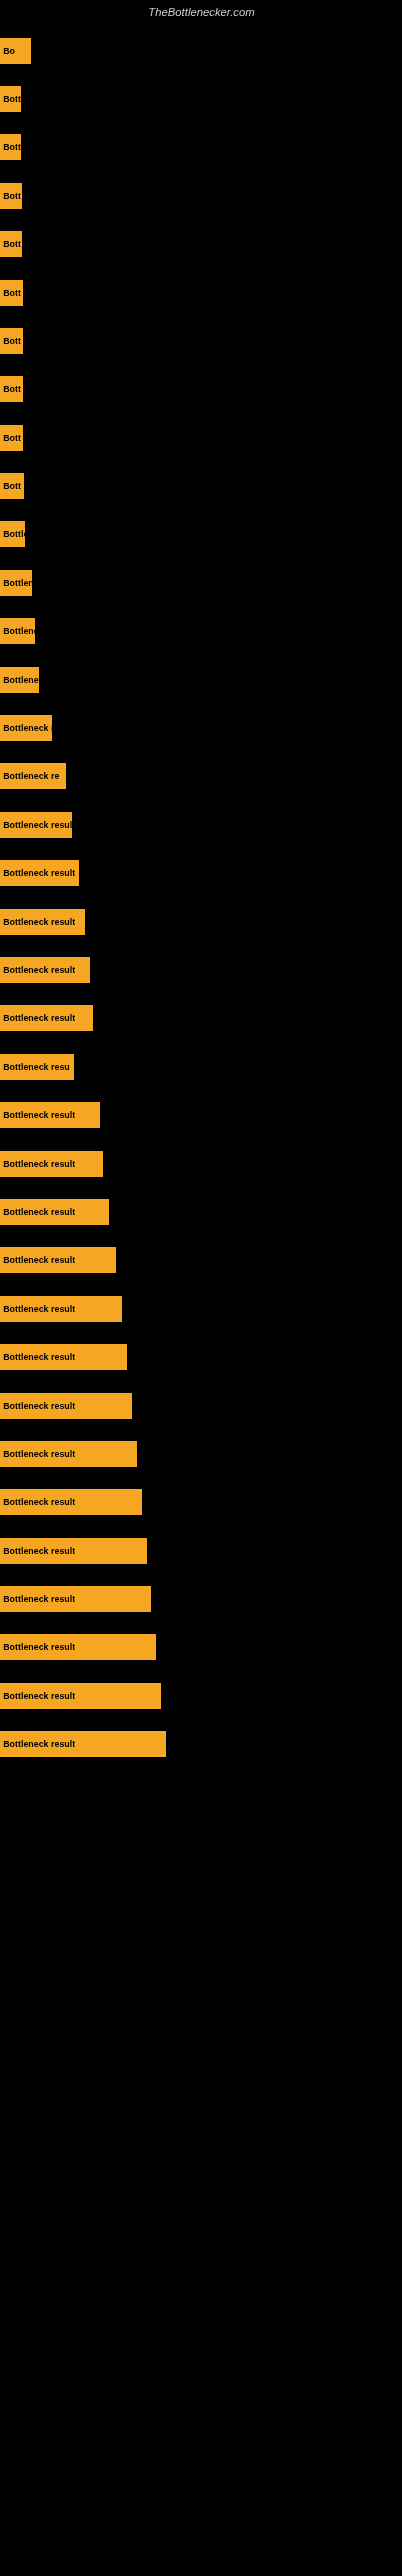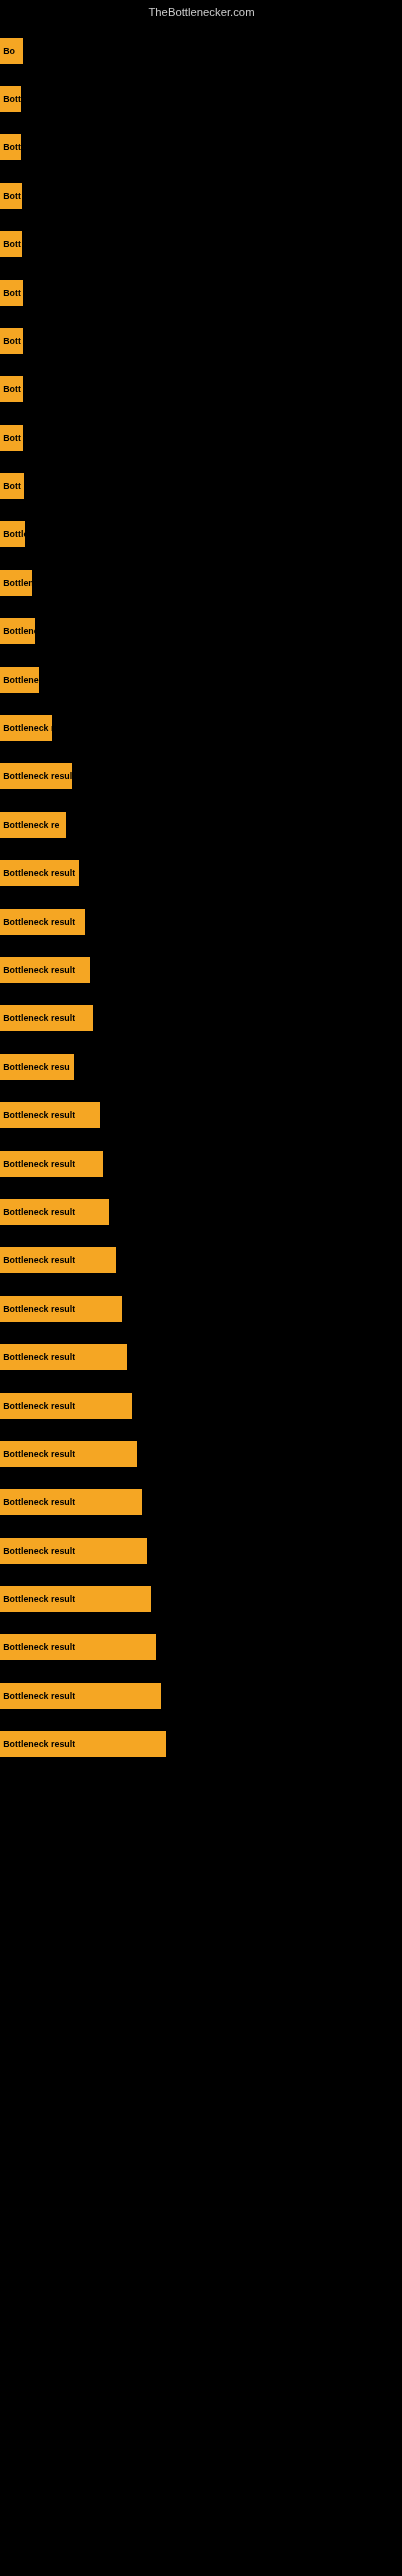--- a/index.html
+++ b/index.html
@@ -12,20 +12,21 @@
       font-family: Arial, sans-serif;
       width: 403px;
       min-height: 2576px;
       position: relative;
     }
     .site-title {
       color: #cccccc;
       font-size: 11.3px;
       text-align: center;
       padding: 6.4px 0 3.2px 0;
+      font-style: italic;
     }
     .bars-container {
       padding: 8px 0 8px 0;
       display: flex;
       flex-direction: column;
       gap: 0px;
     }
     .bar-row {
       display: flex;
       align-items: center;
@@ -48,21 +49,21 @@
       overflow: hidden;
     }
   </style>
 </head>
 <body>
 
 <div class="site-title">TheBottlenecker.com</div>
 
 <div class="bars-container">
 <div class="bar-row">
-      <div class="bar" style="width: 23px;">
+      <div class="bar" style="width: 31px;">
         <span class="bar-label">Bo</span>
       </div>
     </div>
     <div class="bar-row">
       <div class="bar" style="width: 21px;">
         <span class="bar-label">Bott</span>
       </div>
     </div>
     <div class="bar-row">
       <div class="bar" style="width: 21px;">
@@ -123,30 +124,30 @@
       <div class="bar" style="width: 39px;">
         <span class="bar-label">Bottlene</span>
       </div>
     </div>
     <div class="bar-row">
       <div class="bar" style="width: 52px;">
         <span class="bar-label">Bottleneck r</span>
       </div>
     </div>
     <div class="bar-row">
+      <div class="bar" style="width: 66px;">
+        <span class="bar-label">Bottleneck re</span>
+      </div>
+    </div>
+    <div class="bar-row">
       <div class="bar" style="width: 72px;">
         <span class="bar-label">Bottleneck resul</span>
       </div>
     </div>
     <div class="bar-row">
-      <div class="bar" style="width: 66px;">
-        <span class="bar-label">Bottleneck re</span>
-      </div>
-    </div>
-    <div class="bar-row">
       <div class="bar" style="width: 79px;">
         <span class="bar-label">Bottleneck result</span>
       </div>
     </div>
     <div class="bar-row">
       <div class="bar" style="width: 85px;">
         <span class="bar-label">Bottleneck result</span>
       </div>
     </div>
     <div class="bar-row">

